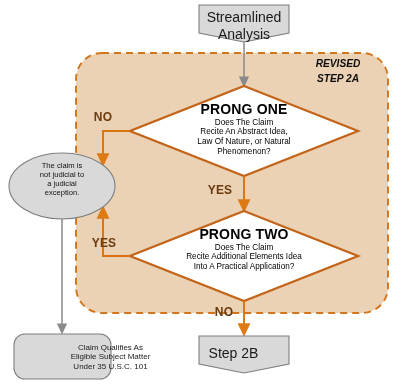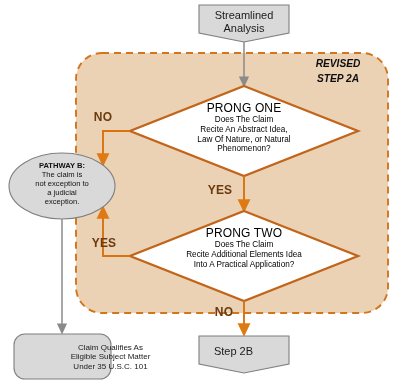--- a/index.html
+++ b/index.html
@@ -3,24 +3,24 @@
 <meta charset="utf-8">
 <style>
   html,body{margin:0;padding:0;background:#ffffff;}
   body{width:406px;height:385px;position:relative;overflow:hidden;
        font-family:"Liberation Sans", sans-serif;}
   #stage{position:absolute;left:0;top:0;width:406px;height:385px;}
   svg{position:absolute;left:0;top:0;}
   .lbl{position:absolute;font-family:"Liberation Sans", sans-serif;
        text-align:center;line-height:1.18;}
   
-  .chev-text{color:#1a1a1a;font-size:11px;}
+  .chev-text{color:#1a1a1a;font-size:14px;}
   
   .dia-text{color:#000000;font-size:8.2px;}
-  .dia-title{font-weight:normal;font-size:12px;letter-spacing:.15px;}
+  .dia-title{font-weight:bold;font-size:14px;letter-spacing:.15px;}
   
   .oval-text{color:#111111;font-size:7.6px;}
   .oval-title{font-weight:bold;}
   
   .edge{color:#6b3b0e;font-size:12px;font-weight:bold;letter-spacing:.2px;}
   
   .region-cap{color:#0d0d0d;font-size:10.2px;font-weight:bold;font-style:italic;
               text-align:center;line-height:1.45;}
 </style>
 </head>
@@ -85,23 +85,22 @@
   </div>
 
   <div class="lbl dia-text" style="left:145px;top:226px;width:198px;">
     <div class="dia-title">PRONG TWO</div>
     <div>Does The Claim</div>
     <div>Recite Additional Elements Idea</div>
     <div>Into A Practical Application?</div>
   </div>
 
   <div class="lbl oval-text" style="left:15px;top:162px;width:94px;">
-    <div class="oval-title">PATHWAY B:</div>
     <div>The claim is</div>
-    <div>not exception to</div>
+    <div>not judicial to</div>
     <div>a judicial</div>
     <div>exception.</div>
   </div>
 
   <div class="lbl chev-text" style="left:14px;top:343px;width:97px;font-size:8px;padding-left:48px;">
     <div>Claim Qualifies As</div>
     <div>Eligible Subject Matter</div>
     <div>Under 35 U.S.C. 101</div>
   </div>
 

